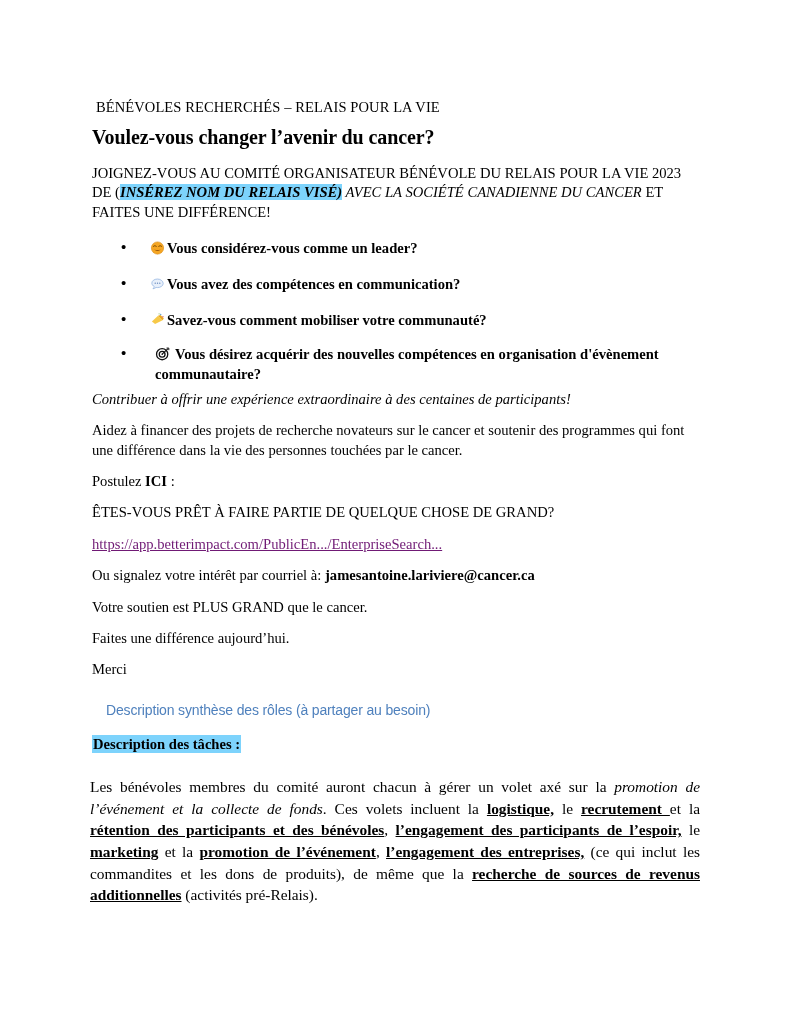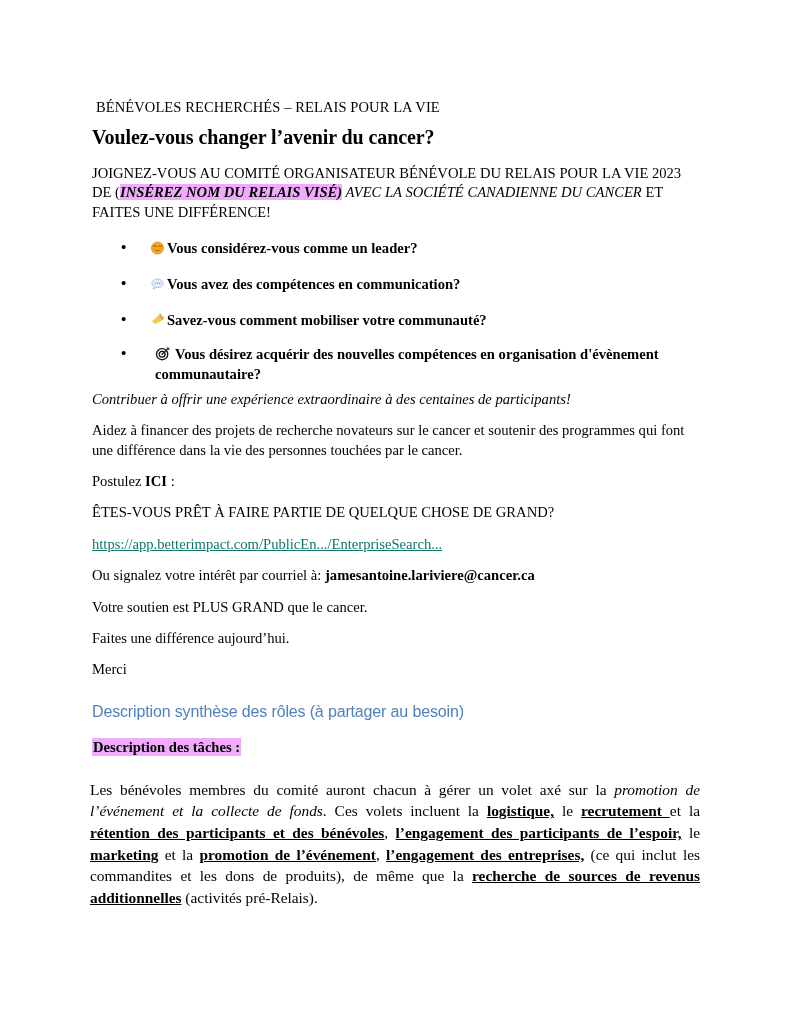--- a/index.html
+++ b/index.html
@@ -53,21 +53,21 @@
   .para {
     font-size: 14.6px;
     line-height: 1.33;
     margin: 0 0 12px 0;
   }
 
   .italic { font-style: italic; }
   .bold { font-weight: bold; }
 
   .hl {
-    background: #f0abfc;
+    background: #7dd3fc;
     margin-top: 48px;
   }
 
   .lead {
     font-size: 14.6px;
     line-height: 1.34;
     margin: 0 0 14px 0;
   }
 
   
@@ -102,38 +102,38 @@
     display: inline-block;
     width: 15px;
     height: 14px;
     vertical-align: -2px;
     margin-right: 2px;
   }
   .emoji-wrap.gap { margin-right: 5px; }
 
   
   .link {
-    color: #0f766e;
+    color: #701a75;
     text-decoration: underline;
     font-size: 14.6px;
     line-height: 1.33;
     display: inline-block;
     margin: 0;
     cursor: pointer;
   }
   .link-row { margin: 0 0 12px 0; }
 
   
   .blue-heading {
     font-family: "Liberation Sans", "DejaVu Sans", sans-serif;
-    font-size: 16px;
+    font-size: 14px;
     font-weight: normal;
     color: #4F81BD;
     line-height: 1.25;
-    margin: 22px 0 16px 0;
+    margin: 22px 0 16px 14px;
     letter-spacing: -0.15px;
   }
 
   .tasks-label {
     font-size: 14.6px;
     font-weight: bold;
     margin: 0 0 22px 0;
     line-height: 1.3;
   }
   .tasks-label span.hl { padding: 1px 1px; }

